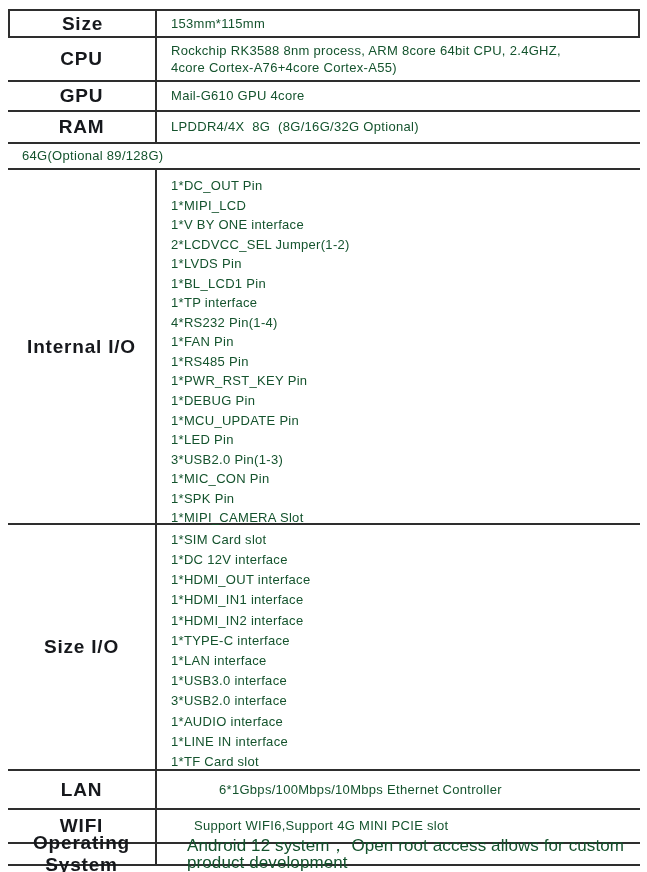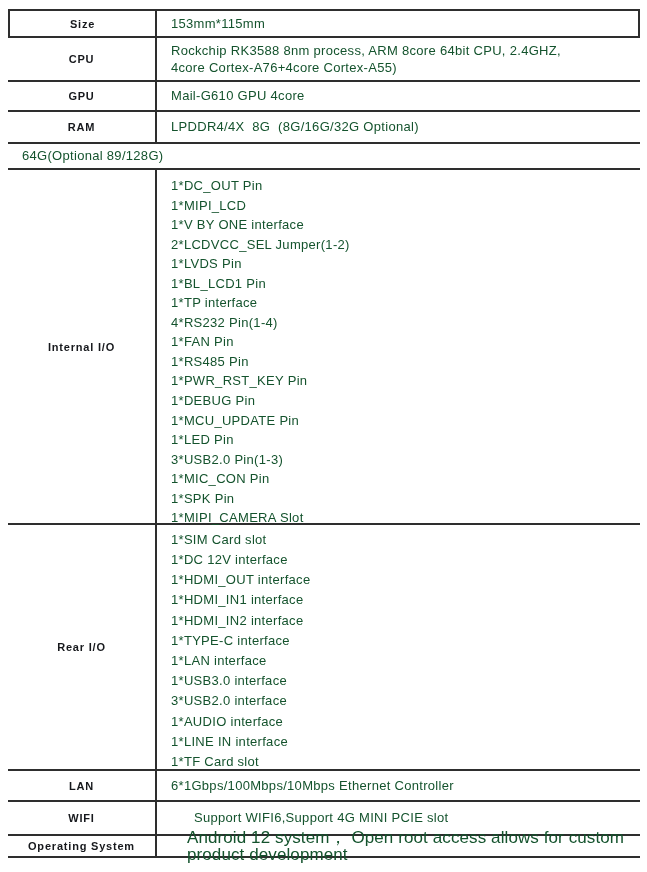--- a/index.html
+++ b/index.html
@@ -34,21 +34,21 @@
   }
   .cell-label {
     flex: 0 0 149px;
     width: 149px;
     box-sizing: border-box;
     border-right: 2px solid #2e2e2e;
     display: flex;
     align-items: center;
     justify-content: center;
     font-weight: bold;
-    font-size: 11px;
+    font-size: 19px;
     letter-spacing: 0.8px;
     color: #16181c;
     text-align: center;
   }
   .row-size .cell-label { flex-basis: 147px; width: 147px; }
   .cell-value {
     flex: 1 1 auto;
     box-sizing: border-box;
     display: flex;
     flex-direction: column;
@@ -63,21 +63,21 @@
   .value-line { line-height: 17.5px; }
 
   
   .row-size            { height: 27px; }
   .row-cpu             { height: 44px; }
   .row-gpu             { height: 30px; }
   .row-ram             { height: 32px; }
   .row-emmc            { height: 26px; }
   .row-internal-io     { height: 355px; }
   .row-rear-io         { height: 246px; }
-  .row-lan             { height: 31px; }
+  .row-lan             { height: 39px; gap: 48px; }
   .row-wifi            { height: 34px; gap: 23px; }
   .row-operating-system{ height: 22px; }
 
   .row-internal-io .cell-value {
     justify-content: flex-start;
     padding-top: 6px;
   }
   .row-internal-io .value-line { line-height: 19.55px; }
 
   .row-rear-io .cell-value {
@@ -109,21 +109,21 @@
       <div class="cell-value"><div class="value-line">LPDDR4/4X  8G  (8G/16G/32G Optional)</div></div>
     </div>
     <div class="spec-row row-emmc">
       <div class="cell-value"><div class="value-line">64G(Optional 89/128G)</div></div>
     </div>
     <div class="spec-row row-internal-io">
       <div class="cell-label">Internal I/O</div>
       <div class="cell-value"><div class="value-line">1*DC_OUT Pin</div><div class="value-line">1*MIPI_LCD</div><div class="value-line">1*V BY ONE interface</div><div class="value-line">2*LCDVCC_SEL Jumper(1-2)</div><div class="value-line">1*LVDS Pin</div><div class="value-line">1*BL_LCD1 Pin</div><div class="value-line">1*TP interface</div><div class="value-line">4*RS232 Pin(1-4)</div><div class="value-line">1*FAN Pin</div><div class="value-line">1*RS485 Pin</div><div class="value-line">1*PWR_RST_KEY Pin</div><div class="value-line">1*DEBUG Pin</div><div class="value-line">1*MCU_UPDATE Pin</div><div class="value-line">1*LED Pin</div><div class="value-line">3*USB2.0 Pin(1-3)</div><div class="value-line">1*MIC_CON Pin</div><div class="value-line">1*SPK Pin</div><div class="value-line">1*MIPI_CAMERA Slot</div></div>
     </div>
     <div class="spec-row row-rear-io">
-      <div class="cell-label">Rear I/O</div>
+      <div class="cell-label">Size I/O</div>
       <div class="cell-value"><div class="value-line">1*SIM Card slot</div><div class="value-line">1*DC 12V interface</div><div class="value-line">1*HDMI_OUT interface</div><div class="value-line">1*HDMI_IN1 interface</div><div class="value-line">1*HDMI_IN2 interface</div><div class="value-line">1*TYPE-C interface</div><div class="value-line">1*LAN interface</div><div class="value-line">1*USB3.0 interface</div><div class="value-line">3*USB2.0 interface</div><div class="value-line">1*AUDIO interface</div><div class="value-line">1*LINE IN interface</div><div class="value-line">1*TF Card slot</div></div>
     </div>
     <div class="spec-row row-lan">
       <div class="cell-label">LAN</div>
       <div class="cell-value"><div class="value-line">6*1Gbps/100Mbps/10Mbps Ethernet Controller</div></div>
     </div>
     <div class="spec-row row-wifi">
       <div class="cell-label">WIFI</div>
       <div class="cell-value"><div class="value-line">Support WIFI6,Support 4G MINI PCIE slot</div></div>
     </div>

